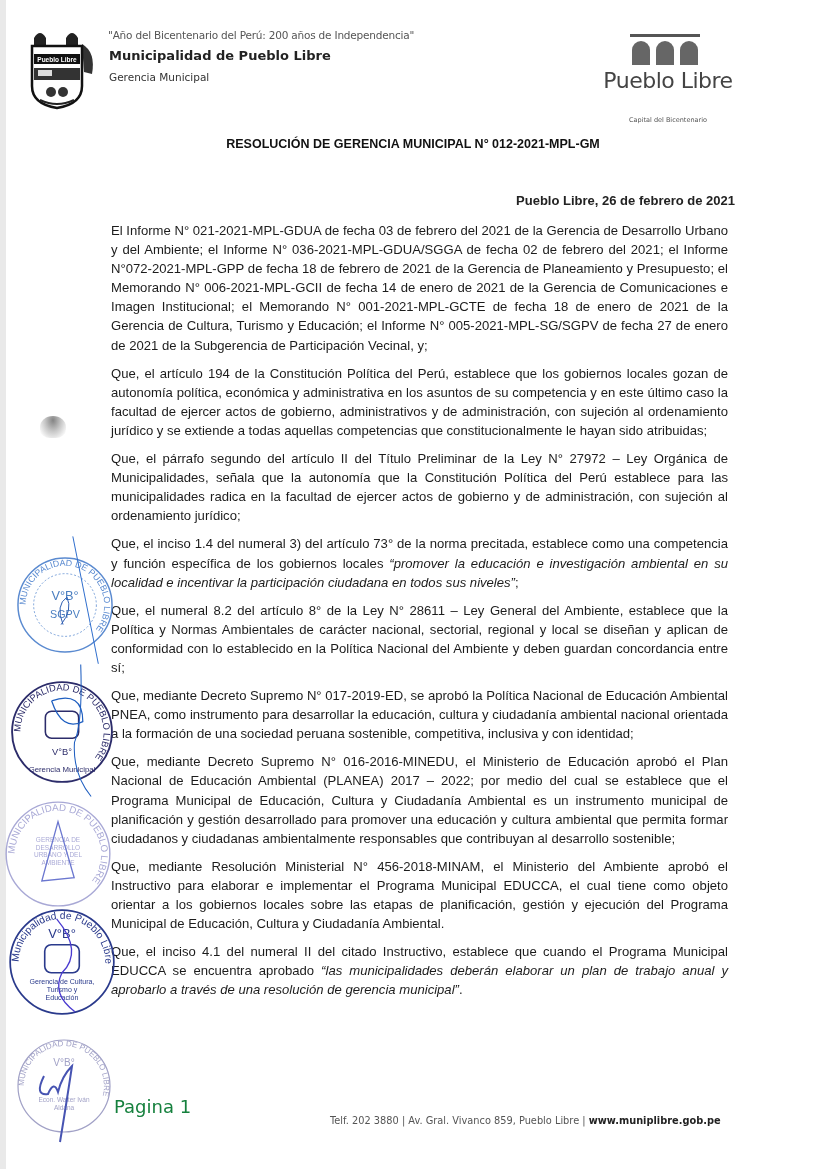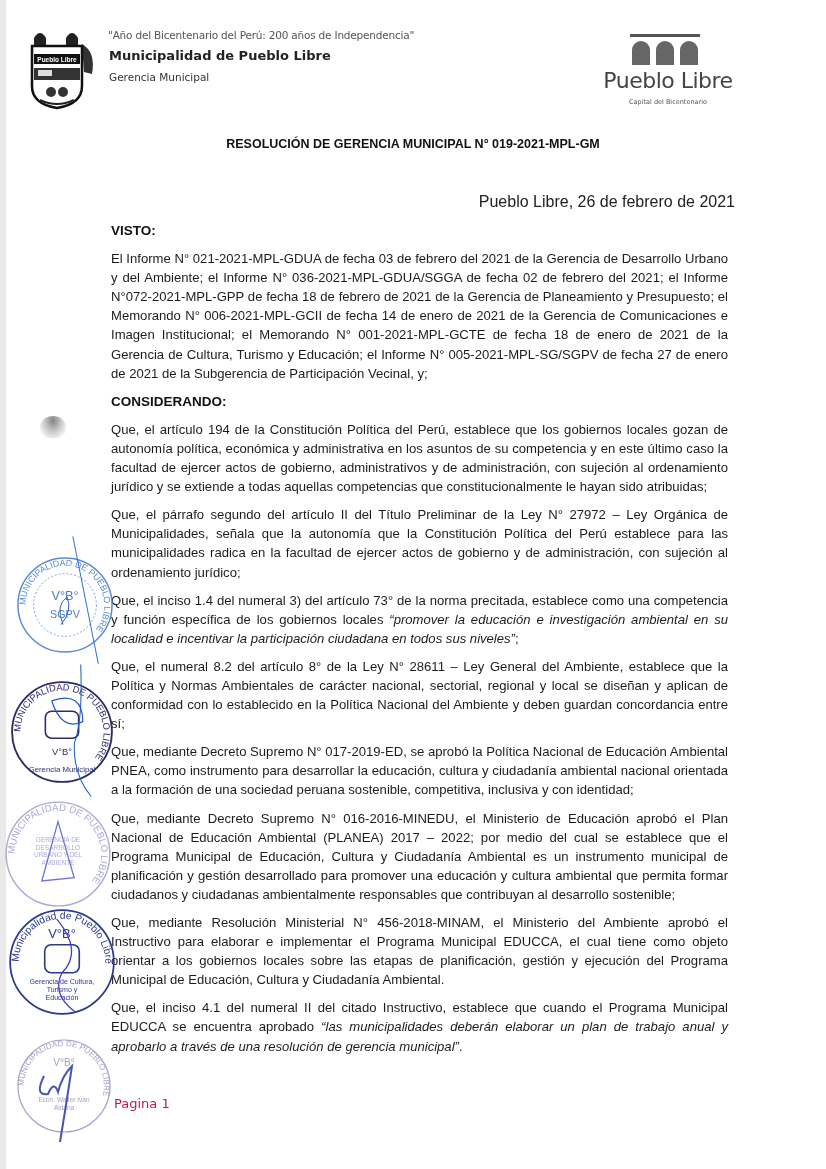--- a/index.html
+++ b/index.html
@@ -10,31 +10,31 @@
   
   .crest { position: absolute; left: 26px; top: 24px; width: 72px; height: 86px; }
   .hdr-motto { position: absolute; left: 108px; top: 29px; font-size: 10.5px; color: #555; font-family: "DejaVu Sans", sans-serif; letter-spacing: -0.2px; }
   .hdr-muni { position: absolute; left: 109px; top: 48px; font-size: 13px; font-weight: bold; color: #222; font-family: "DejaVu Sans", sans-serif; }
   .hdr-dept { position: absolute; left: 109px; top: 71px; font-size: 10.5px; color: #333; font-family: "DejaVu Sans", sans-serif; }
 
   .brand { position: absolute; left: 598px; top: 32px; width: 140px; height: 80px; text-align: center; }
   .brand .bar { position: absolute; left: 32px; top: 2px; width: 70px; height: 3px; background: #555; }
   .brand .arch { position: absolute; top: 9px; width: 18px; height: 24px; background: #666; border-radius: 9px 9px 0 0; }
   .brand .name { position: absolute; left: 0; top: 36px; width: 140px; font-family: "DejaVu Sans", sans-serif; font-size: 22px; color: #444; letter-spacing: -0.5px; }
-  .brand .tag { position: absolute; left: 0; top: 66px; width: 140px; font-size: 6.5px; color: #555; font-family: "DejaVu Sans", sans-serif; }
+  .brand .tag { position: absolute; left: 0; top: 84px; width: 140px; font-size: 6.5px; color: #555; font-family: "DejaVu Sans", sans-serif; }
 
   
   .title { position: absolute; left: 0; width: 826px; top: 137px; text-align: center; font-size: 12.5px; font-weight: bold; color: #111; }
-  .date { position: absolute; right: 91px; top: 193px; font-size: 16px; color: #222; }
+  .date { position: absolute; right: 91px; top: 193px; font-size: 13px; color: #222; font-weight: bold; }
   .content { position: absolute; left: 111px; top: 221px; width: 625px; font-size: 13.1px; line-height: 19.1px; text-align: justify; color: #1c1c1c; }
   .content h2 { margin: 0 0 9px 0; font-size: 13.5px; font-weight: bold; color: #111; }
   .content p { margin: 0 8px 9px 0; }
   .content em { font-style: italic; }
 
-  .footer-page { position: absolute; left: 114px; top: 1096px; font-size: 13px; color: #be185d; font-family: "DejaVu Sans", sans-serif; }
+  .footer-page { position: absolute; left: 114px; top: 1096px; font-size: 18px; color: #15803d; font-family: "DejaVu Sans", sans-serif; }
   .footer-contact { position: absolute; left: 330px; top: 1115px; font-size: 9.8px; color: #555; font-family: "DejaVu Sans", sans-serif; }
   .footer-contact b { color: #222; font-weight: bold; }
 
   
   .stamp { position: absolute; border-radius: 50%; }
   .stamp svg { width: 100%; height: 100%; overflow: visible; }
   .smudge { position: absolute; left: 40px; top: 416px; width: 26px; height: 22px; border-radius: 50% 50% 40% 40%; background: radial-gradient(ellipse at 50% 20%, #666 0%, #bbb 45%, #f3f3f3 80%); opacity: 0.8; }
 </style>
 </head>
 <body>
@@ -63,27 +63,25 @@
 
   <div class="brand">
     <div class="bar"></div>
     <div class="arch" style="left:34px"></div>
     <div class="arch" style="left:58px"></div>
     <div class="arch" style="left:82px"></div>
     <div class="name">Pueblo Libre</div>
     <div class="tag">Capital del Bicentenario</div>
   </div>
 
-  <div class="title">RESOLUCIÓN DE GERENCIA MUNICIPAL N° 019-2021-MPL-GM</div>
+  <div class="title">RESOLUCIÓN DE GERENCIA MUNICIPAL N° 012-2021-MPL-GM</div>
   <div class="date">Pueblo Libre, 26 de febrero de 2021</div>
 
   <div class="content">
-    <h2>VISTO:</h2>
     <p>El Informe N° 021-2021-MPL-GDUA de fecha 03 de febrero del 2021 de la Gerencia de Desarrollo Urbano y del Ambiente; el Informe N° 036-2021-MPL-GDUA/SGGA de fecha 02 de febrero del 2021; el Informe N°072-2021-MPL-GPP de fecha 18 de febrero de 2021 de la Gerencia de Planeamiento y Presupuesto; el Memorando N° 006-2021-MPL-GCII de fecha 14 de enero de 2021 de la Gerencia de Comunicaciones e Imagen Institucional; el Memorando N° 001-2021-MPL-GCTE de fecha 18 de enero de 2021 de la Gerencia de Cultura, Turismo y Educación; el Informe N° 005-2021-MPL-SG/SGPV de fecha 27 de enero de 2021 de la Subgerencia de Participación Vecinal, y;</p>
-    <h2>CONSIDERANDO:</h2>
     <p><span>Que, el artículo 194 de la Constitución Política del Perú, establece que los gobiernos locales gozan de autonomía política, económica y administrativa en los asuntos de su competencia y en este último caso la facultad de ejercer actos de gobierno, administrativos y de administración, con sujeción al ordenamiento jurídico y se extiende a todas aquellas competencias que constitucionalmente le hayan sido atribuidas;</span></p>
     <p><span>Que, el párrafo segundo del artículo II del Título Preliminar de la Ley N° 27972 – Ley Orgánica de Municipalidades, señala que la autonomía que la Constitución Política del Perú establece para las municipalidades radica en la facultad de ejercer actos de gobierno y de administración, con sujeción al ordenamiento jurídico;</span></p>
     <p><span>Que, el inciso 1.4 del numeral 3) del artículo 73° de la norma precitada, establece como una competencia y función específica de los gobiernos locales </span><em>“promover la educación e investigación ambiental en su localidad e incentivar la participación ciudadana en todos sus niveles”</em><span>;</span></p>
     <p><span>Que, el numeral 8.2 del artículo 8° de la Ley N° 28611 – Ley General del Ambiente, establece que la Política y Normas Ambientales de carácter nacional, sectorial, regional y local se diseñan y aplican de conformidad con lo establecido en la Política Nacional del Ambiente y deben guardan concordancia entre sí;</span></p>
     <p><span>Que, mediante Decreto Supremo N° 017-2019-ED, se aprobó la Política Nacional de Educación Ambiental PNEA, como instrumento para desarrollar la educación, cultura y ciudadanía ambiental nacional orientada a la formación de una sociedad peruana sostenible, competitiva, inclusiva y con identidad;</span></p>
     <p><span>Que, mediante Decreto Supremo N° 016-2016-MINEDU, el Ministerio de Educación aprobó el Plan Nacional de Educación Ambiental (PLANEA) 2017 – 2022; por medio del cual se establece que el Programa Municipal de Educación, Cultura y Ciudadanía Ambiental es un instrumento municipal de planificación y gestión desarrollado para promover una educación y cultura ambiental que permita formar ciudadanos y ciudadanas ambientalmente responsables que contribuyan al desarrollo sostenible;</span></p>
     <p><span>Que, mediante Resolución Ministerial N° 456-2018-MINAM, el Ministerio del Ambiente aprobó el Instructivo para elaborar e implementar el Programa Municipal EDUCCA, el cual tiene como objeto orientar a los gobiernos locales sobre las etapas de planificación, gestión y ejecución del Programa Municipal de Educación, Cultura y Ciudadanía Ambiental.</span></p>
     <p><span>Que, el inciso 4.1 del numeral II del citado Instructivo, establece que cuando el Programa Municipal EDUCCA se encuentra aprobado </span><em>“las municipalidades deberán elaborar un plan de trabajo anual y aprobarlo a través de una resolución de gerencia municipal”</em><span>.</span></p>
   </div>
 
@@ -158,13 +156,16 @@
       <text font-size="8" fill="#8a8ab8" font-family="Liberation Sans, sans-serif"><textPath href="#ring5">MUNICIPALIDAD DE PUEBLO LIBRE</textPath></text>
       <text x="50" y="30" font-size="10" fill="#8a8ab8" text-anchor="middle" font-family="Liberation Sans, sans-serif">V°B°</text>
       <foreignObject x="18" y="60" width="64" height="22">
         <div xmlns="http://www.w3.org/1999/xhtml" style="font-size:6.5px;line-height:7.5px;color:#8a8ab8;text-align:center;font-family:'Liberation Sans',sans-serif;">Econ. Walter Iván Aldana</div>
       </foreignObject>
       <path d="M30 40 Q20 60 34 58 Q40 44 44 56 Q48 40 58 30 Q52 70 46 106" stroke="#1a2aa0" stroke-width="2" fill="none"></path>
     </svg>
   </div>
 
   <div class="footer-page">Pagina 1</div>
+  <div class="footer-contact">
+    <span>Telf. 202 3880</span><span> | </span><span>Av. Gral. Vivanco 859, Pueblo Libre</span><span> | </span><b>www.muniplibre.gob.pe</b>
+  </div>
 </div>
 
 </body></html>

